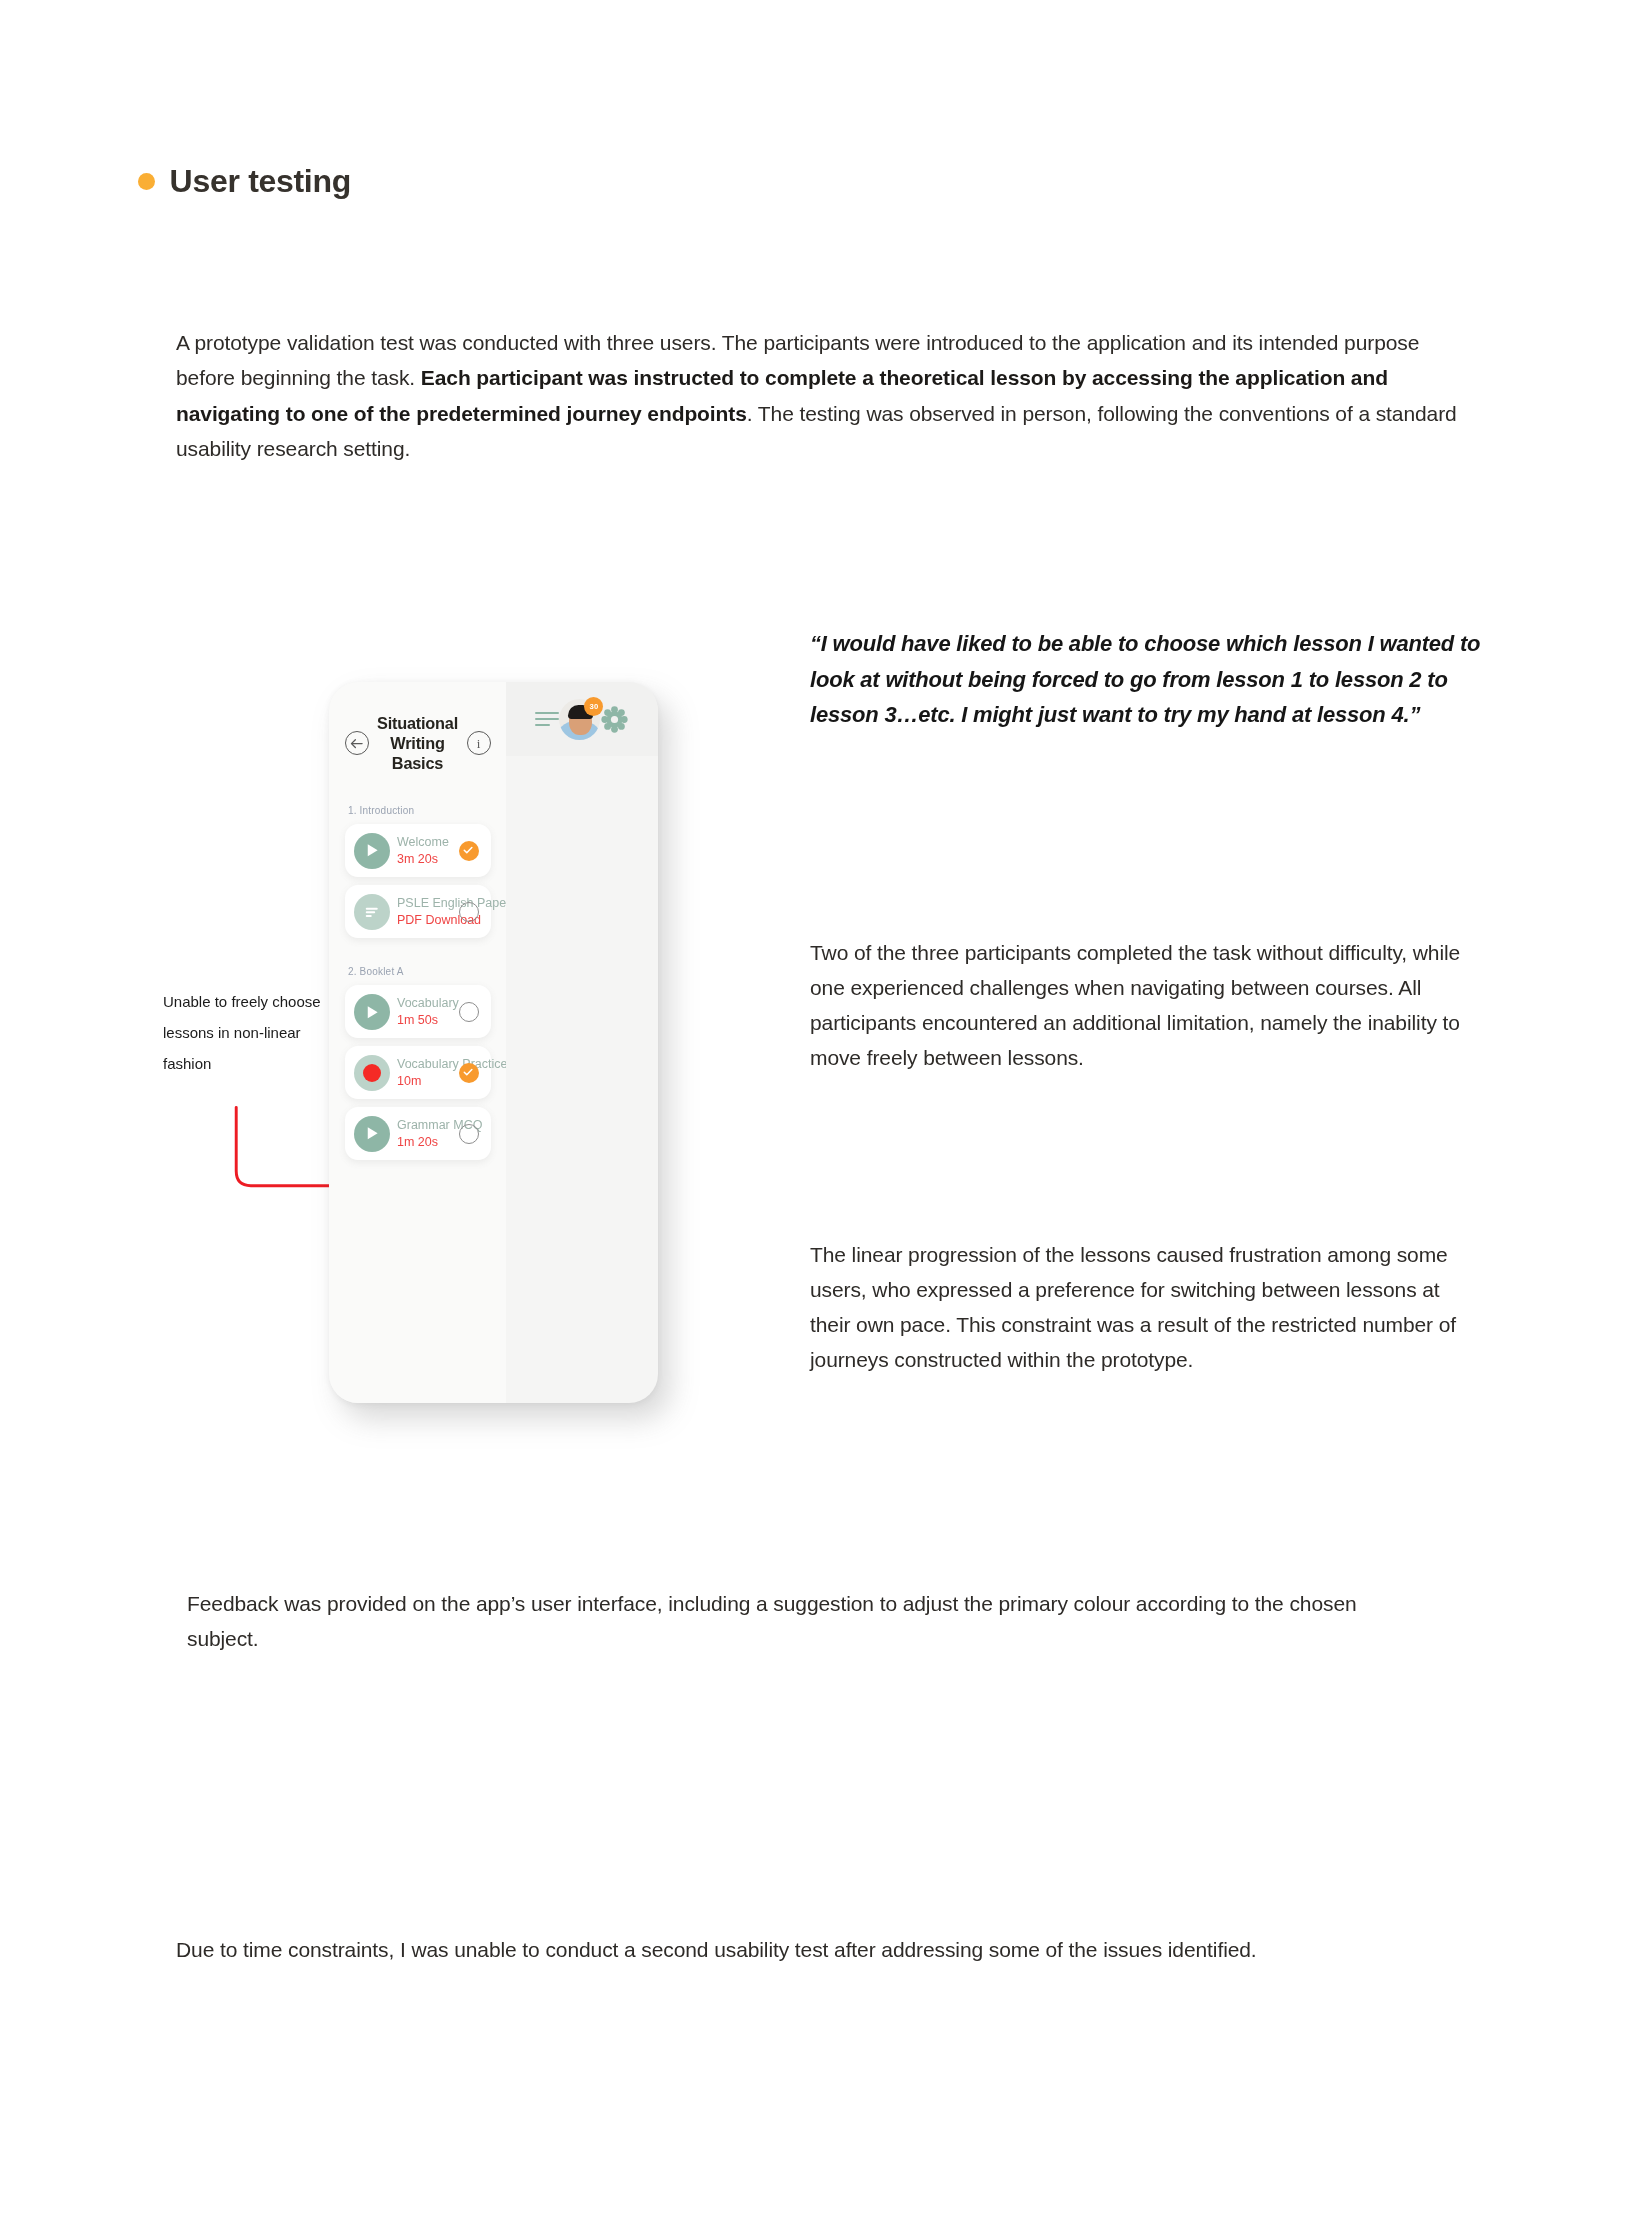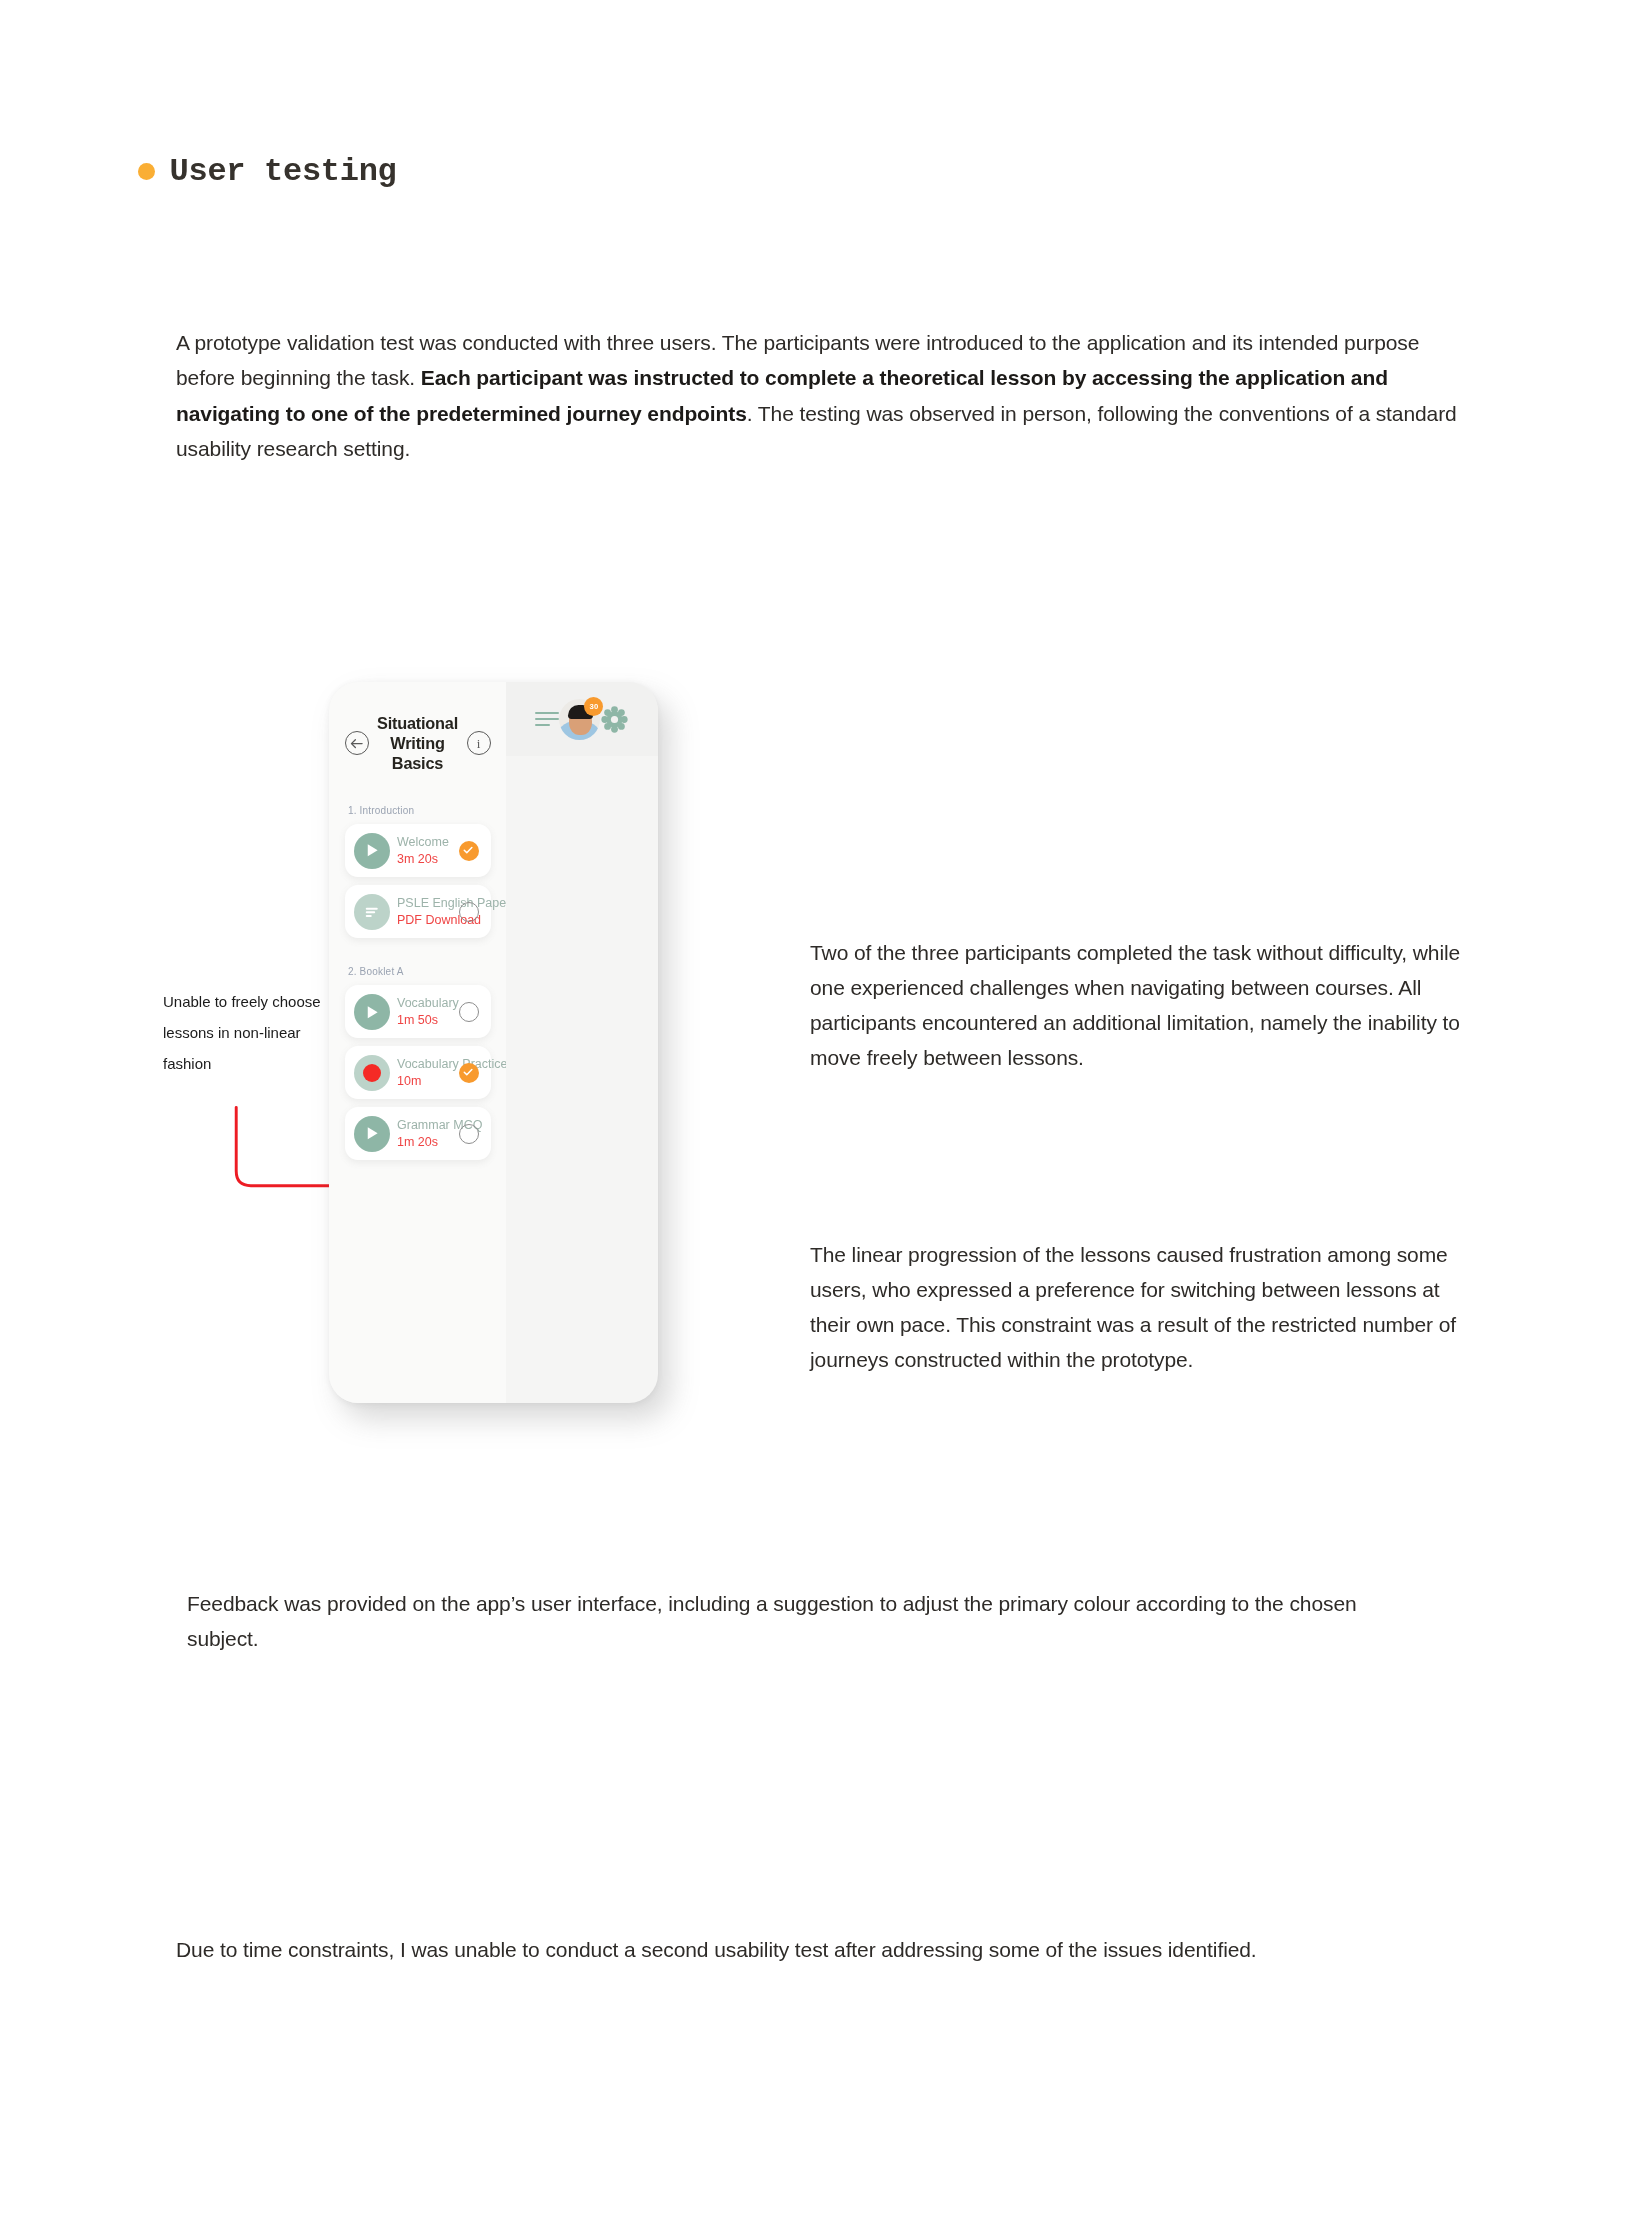--- a/index.html
+++ b/index.html
@@ -16,25 +16,24 @@
     position: relative;
     width: 1651px;
     height: 2227px;
     background: #ffffff;
   }
 
   
   .section-head {
     position: absolute;
     left: 138px;
-    top: 153px;
+    top: 163px;
     display: flex;
     align-items: center;
     gap: 14.6px;
-    font-family: Liberation Mono, monospace;
   }
   .head-dot {
     width: 17px; height: 17px;
     border-radius: 50%;
     background: #FAAE34;
     flex: 0 0 auto;
   }
   .head-title {
     font-size: 32px;
     font-weight: 700;
@@ -461,20 +460,21 @@
             <circle cx="25.1" cy="8.9" r="4"></circle>
               <circle cx="8.9" cy="25.1" r="4"></circle>
             <circle cx="17" cy="17" r="9.4"></circle>
           </g>
           <circle cx="17" cy="17" r="4.2" fill="#f1f1f0"></circle>
         </svg>
       </div>
     </div>
   </div>
 
+  <p class="quote-1">“I would have liked to be able to choose which lesson I wanted to look at without being forced to go from lesson 1 to lesson 2 to lesson 3…etc.  I might just want to try my hand at lesson 4.”</p>
 
   <p class="body-right">Two of the three participants completed the task without difficulty, while one experienced challenges when navigating between courses. All participants encountered an additional limitation, namely the inability to move freely between lessons.</p>
   <p class="body-right-2">The linear progression of the lessons caused frustration among some users, who expressed a preference for switching between lessons at their own pace. This constraint was a result of the restricted number of journeys constructed within the prototype.</p>
 
   <p class="feedback-para">Feedback was provided on the app’s user interface, including a suggestion to adjust the primary colour according to the chosen subject.</p>
 
 
   <p class="closing-para">Due to time constraints, I was unable to conduct a second usability test after addressing some of the issues identified.</p>
 
 </div>

